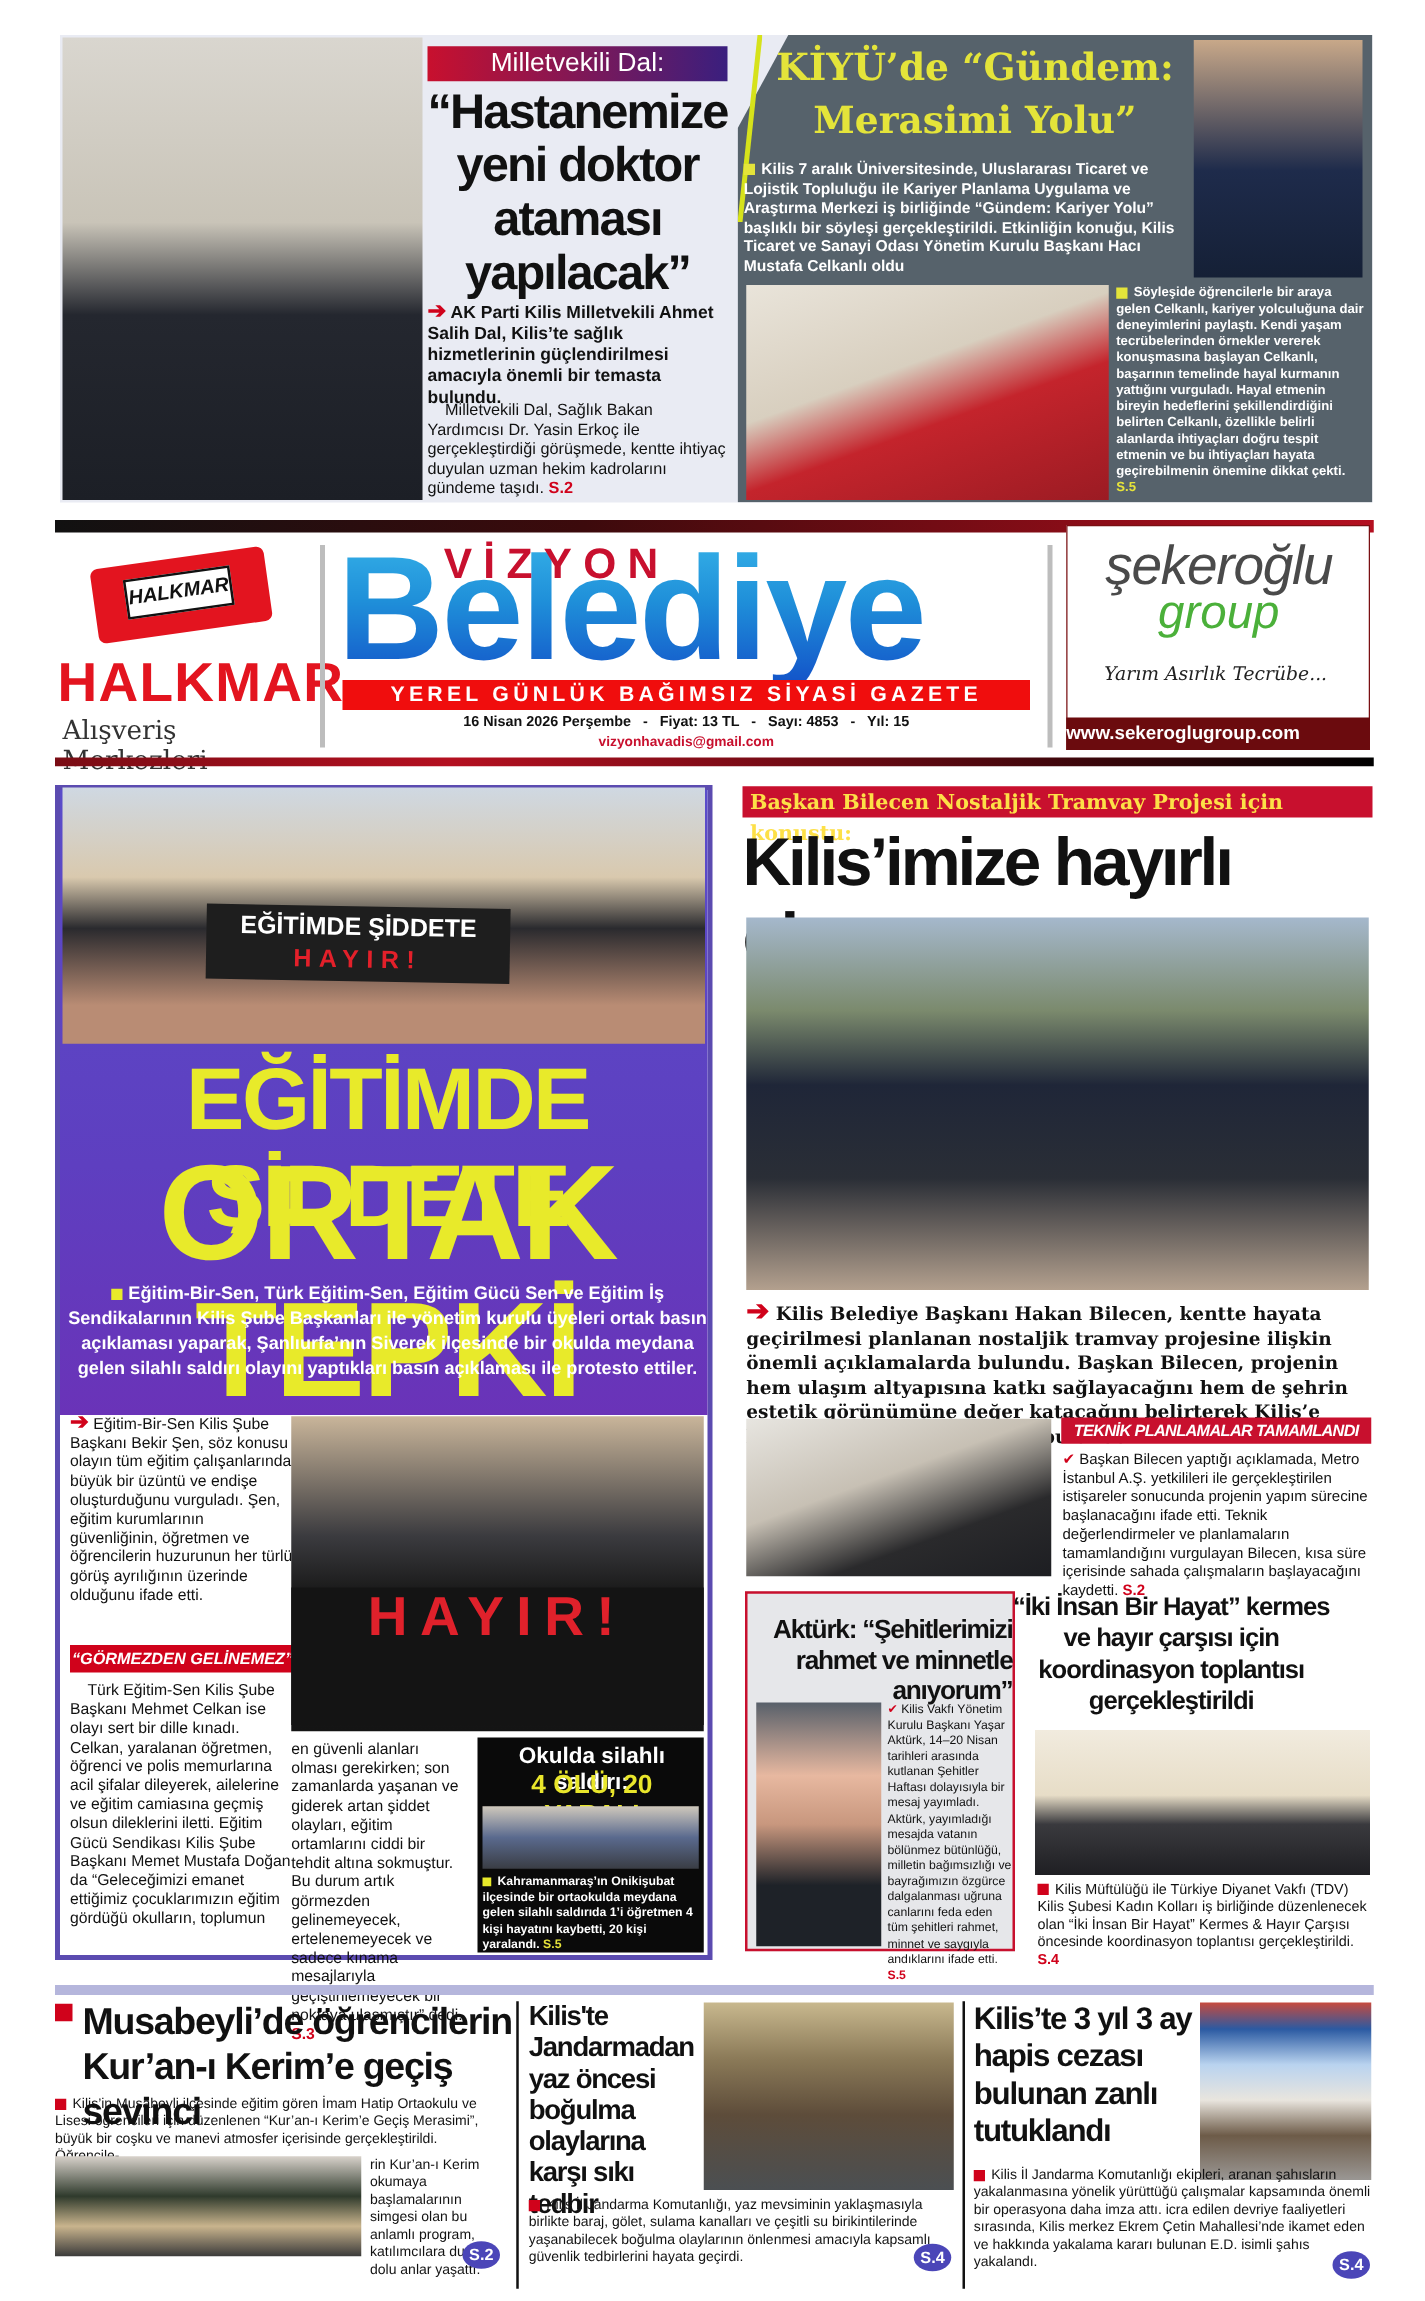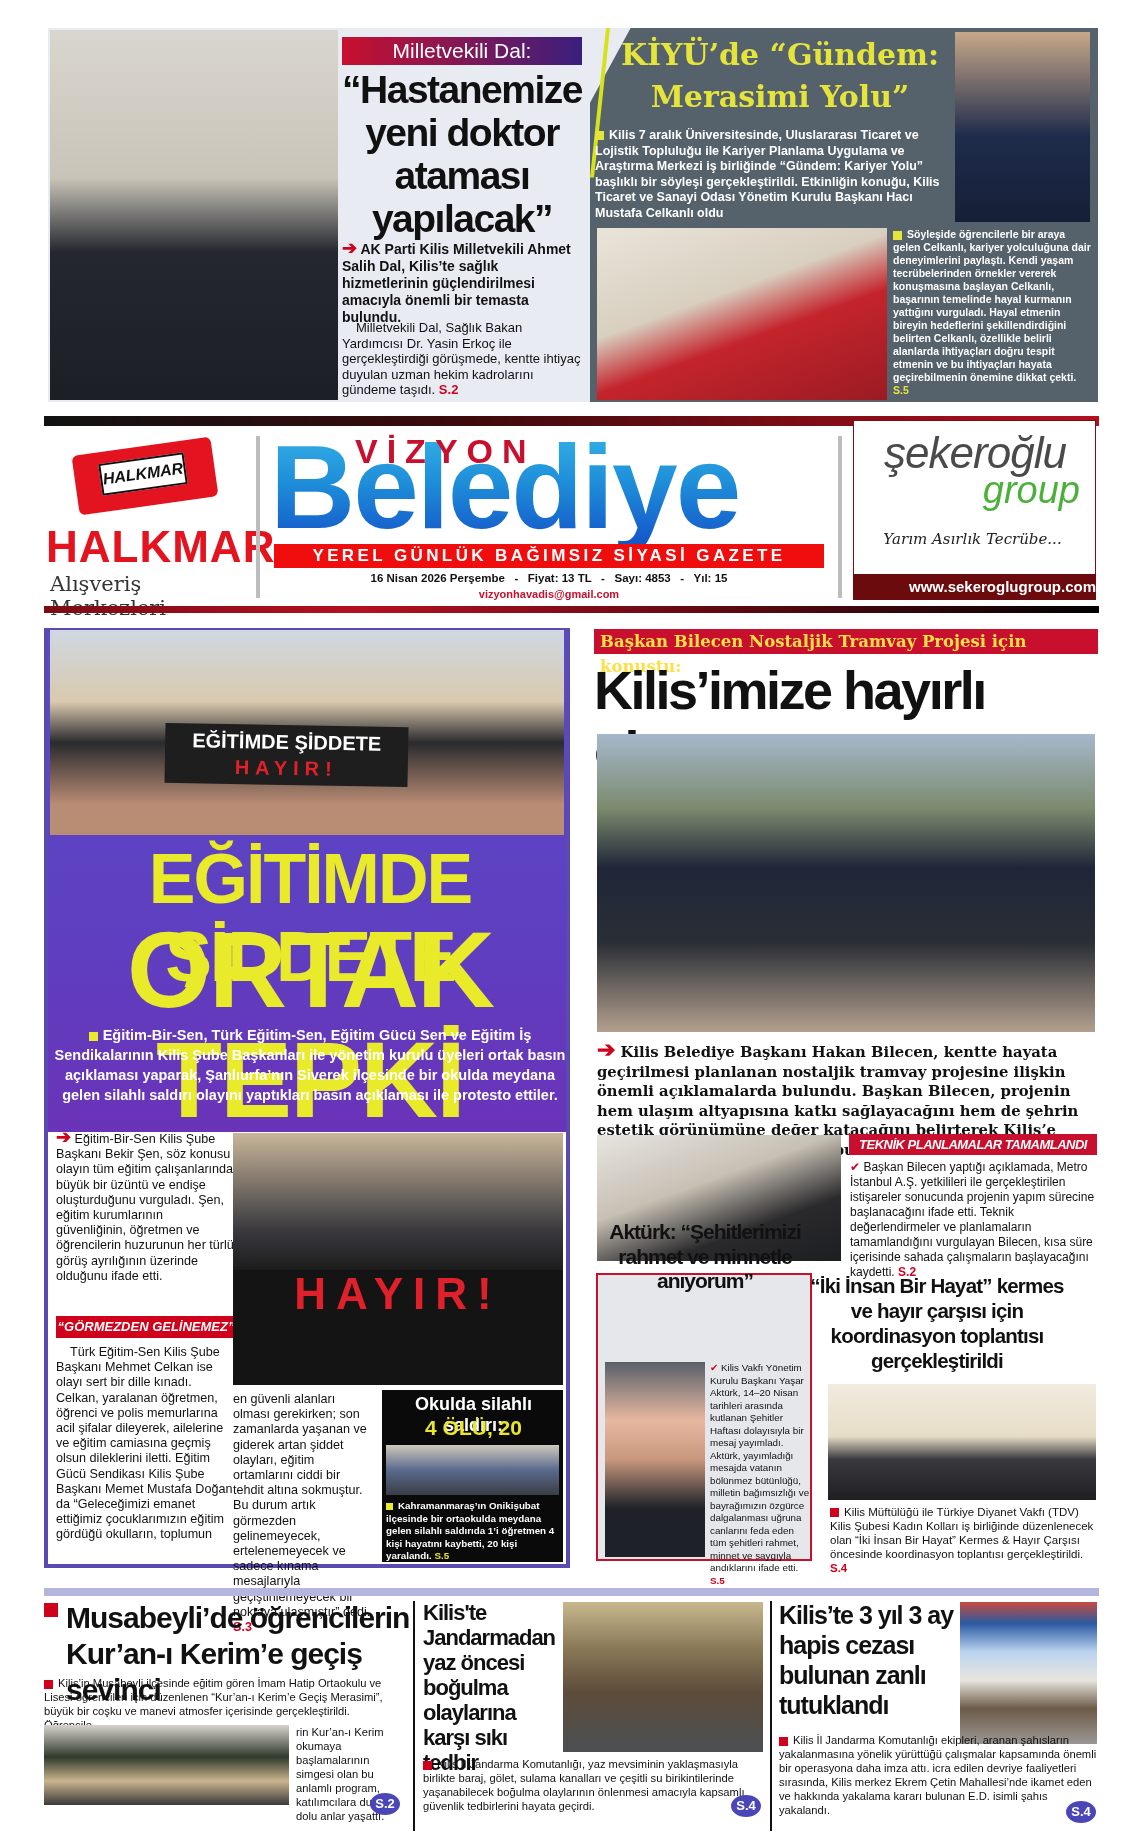--- a/index.html
+++ b/index.html
@@ -34,23 +34,23 @@
   #halkmar-tag{left:50px;top:572px;width:205px;font-size:21px;color:#333}
   #sep1{left:256px;top:436px;width:4px;height:162px;background:#bdbdbd}
   #vh-vizyon{left:355px;top:432px;font-size:34px;font-weight:700;color:#c8102e;letter-spacing:9px}
   #vh-havadis{left:270px;top:428px;font-size:118px;font-weight:700;line-height:118px;letter-spacing:-2px;background:linear-gradient(180deg,#36b2e8 0%,#1f8fd9 45%,#1354c9 100%);-webkit-background-clip:text;background-clip:text;color:transparent}
   #vh-slogan{left:274px;top:544px;width:550px;height:24px;background:#f00d0d;color:#fff;font-weight:700;font-size:17px;letter-spacing:3.4px;text-align:center;line-height:24px}
   #vh-info{left:274px;top:572px;width:550px;font-size:11.5px;font-weight:700;text-align:center}
   #vh-mail{left:274px;top:588px;width:550px;font-size:11px;font-weight:700;color:#c8102e;text-align:center}
   #sep2{left:838px;top:436px;width:4px;height:162px;background:#bdbdbd}
   #sek{left:853px;top:420px;width:243px;height:180px;border:1.5px solid #7a0f12;background:#fff}
   #sek-logo{left:870px;top:430px;width:210px;font-size:44px;font-style:italic;color:#4a4a4a;letter-spacing:-1px;line-height:46px;text-align:center}
-  #sek-group{left:870px;top:470px;width:210px;font-size:38px;font-style:italic;color:#4bb03a;text-align:right;line-height:40px}
+  #sek-group{left:870px;top:470px;width:210px;font-size:38px;font-style:italic;color:#4bb03a;text-align:center;line-height:40px}
   #sek-tag{left:860px;top:530px;width:225px;font-size:15px;font-style:italic;text-align:center;color:#222}
-  #sek-url{left:853px;top:574px;width:243px;height:26px;background:#6b0b0e;color:#fff;font-weight:700;font-size:15px;text-align:right;line-height:26px}
+  #sek-url{left:853px;top:574px;width:243px;height:26px;background:#6b0b0e;color:#fff;font-weight:700;font-size:15px;text-align:left;line-height:26px}
   #rule2{left:44px;top:606px;width:1055px;height:7px;background:linear-gradient(90deg,#7a0c14,#b41020 30%,#2a0508 85%,#000)}
 
   
   #lp{left:44px;top:628px;width:526px;height:940px;border:4px solid #5b4bb0;background:#fff}
   #lp-head{left:48px;top:632px;width:518px;height:500px;background:linear-gradient(180deg,#5a4cc9 0%,#5e3fc0 60%,#6a33b8 100%)}
   #lp-photo{left:50px;top:630px;width:514px;height:205px;background:linear-gradient(180deg,#cfd8e2 0%,#d9c9ae 35%,#2a2a2e 55%,#b98c74 85%)}
   #lp-banner{left:165px;top:725px;width:243px;height:60px;background:#1e1e1e;color:#fff;font-size:20px;font-weight:700;text-align:center;line-height:26px;padding-top:4px;transform:rotate(1deg)}
   #lp-banner span{display:block;color:#e3202a;letter-spacing:6px}
   #lp-h1{left:55px;top:840px;width:510px;text-align:center;color:#e8ea2a;font-size:70px;line-height:78px;font-weight:900;letter-spacing:-2px}
   #lp-h2{left:55px;top:915px;width:510px;text-align:center;color:#e8ea2a;font-size:108px;line-height:110px;font-weight:900;letter-spacing:-2px}
@@ -70,21 +70,21 @@
 
   
   #rc-kicker{left:594px;top:629px;width:504px;height:25px;background:#c8102e;color:#fde047;font-weight:700;font-size:16.5px;line-height:25px;padding-left:6px}
   #rc-head{left:594px;top:660px;width:510px;font-size:54px;font-weight:900;letter-spacing:-2.5px;line-height:60px}
   #rc-photo{left:597px;top:734px;width:498px;height:298px;background:linear-gradient(180deg,#a5b8cc 0%,#7b8a6d 25%,#1f2638 45%,#2a2e36 70%,#b3a08e 100%)}
   #rc-lead{left:597px;top:1040px;width:500px;font-size:14.8px;font-weight:700;line-height:19.5px}
   #rc-photo2{left:597px;top:1135px;width:244px;height:126px;background:linear-gradient(160deg,#e7e5e0 0%,#c7c0b4 40%,#2a2a2c 70%,#1d1e22)}
   #rc-sub{left:849px;top:1134px;width:248px;height:21px;background:#c8102e;color:#fff;font-weight:900;font-size:13px;text-align:center;line-height:21px;font-style:italic;letter-spacing:-.5px}
   #rc-body{left:850px;top:1160px;width:248px;font-size:12px;line-height:15px}
   #ak{left:596px;top:1273px;width:216px;height:288px;border:2px solid #c8102e;background:#e6e7ea}
-  #ak-head{left:600px;top:1220px;width:210px;text-align:center;font-size:21px;font-weight:900;line-height:24.5px;letter-spacing:-1px}
+  #ak-head{left:600px;top:1292px;width:210px;text-align:right;font-size:21px;font-weight:900;line-height:24.5px;letter-spacing:-1px}
   #ak-photo{left:605px;top:1362px;width:100px;height:195px;background:linear-gradient(180deg,#58606a 0%,#e7b8a0 30%,#c8977e 50%,#1e2228 75%)}
   #ak-body{left:710px;top:1362px;width:100px;font-size:9.8px;line-height:12.5px}
   #ik-head{left:800px;top:1273px;width:274px;text-align:center;font-size:20.5px;font-weight:900;line-height:25px;letter-spacing:-.8px}
   #ik-photo{left:828px;top:1384px;width:268px;height:116px;background:linear-gradient(180deg,#f1ebde 0%,#e7ddc7 45%,#3a3a3e 65%,#1f1f23 100%)}
   #ik-body{left:830px;top:1505px;width:268px;font-size:11.5px;line-height:14px}
 
   
   #bot-rule{left:44px;top:1588px;width:1055px;height:8px;background:#b5b6dc}
   #ms-head{left:44px;top:1600px;width:370px;font-size:30px;font-weight:700;line-height:36px;letter-spacing:-1px}
   #ms-sq{left:44px;top:1603px;width:14px;height:14px;background:#d0021b}

